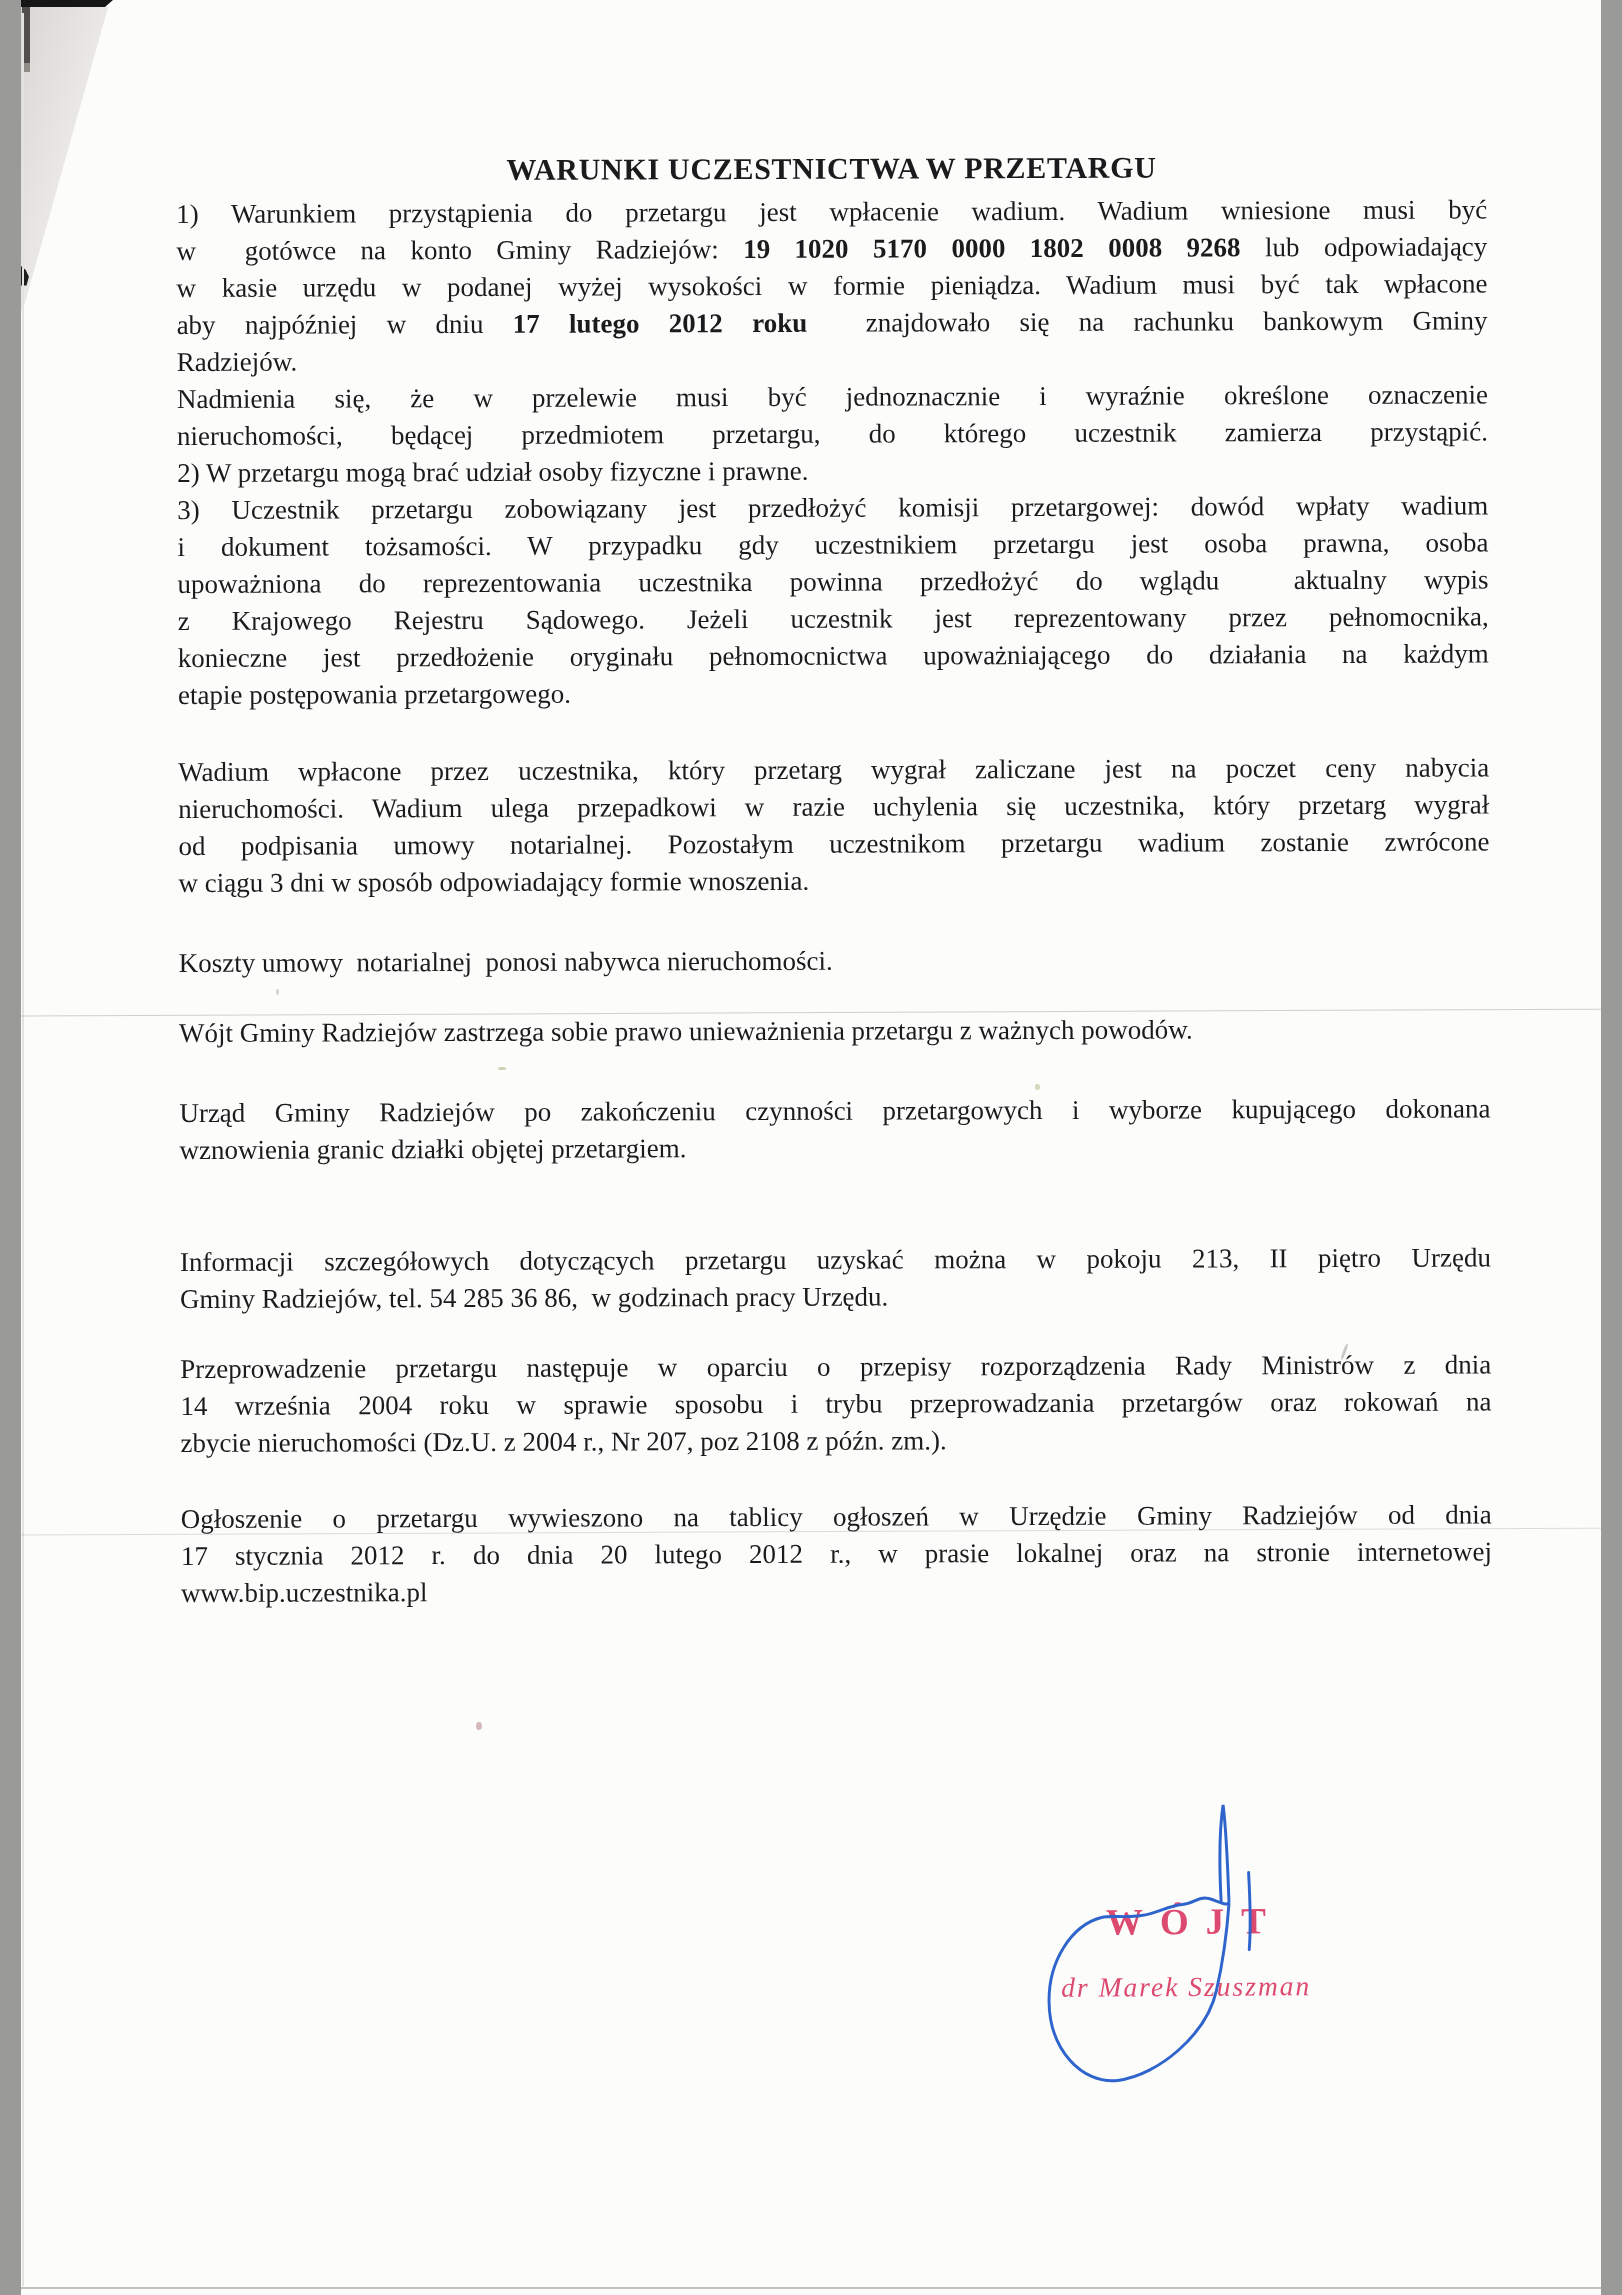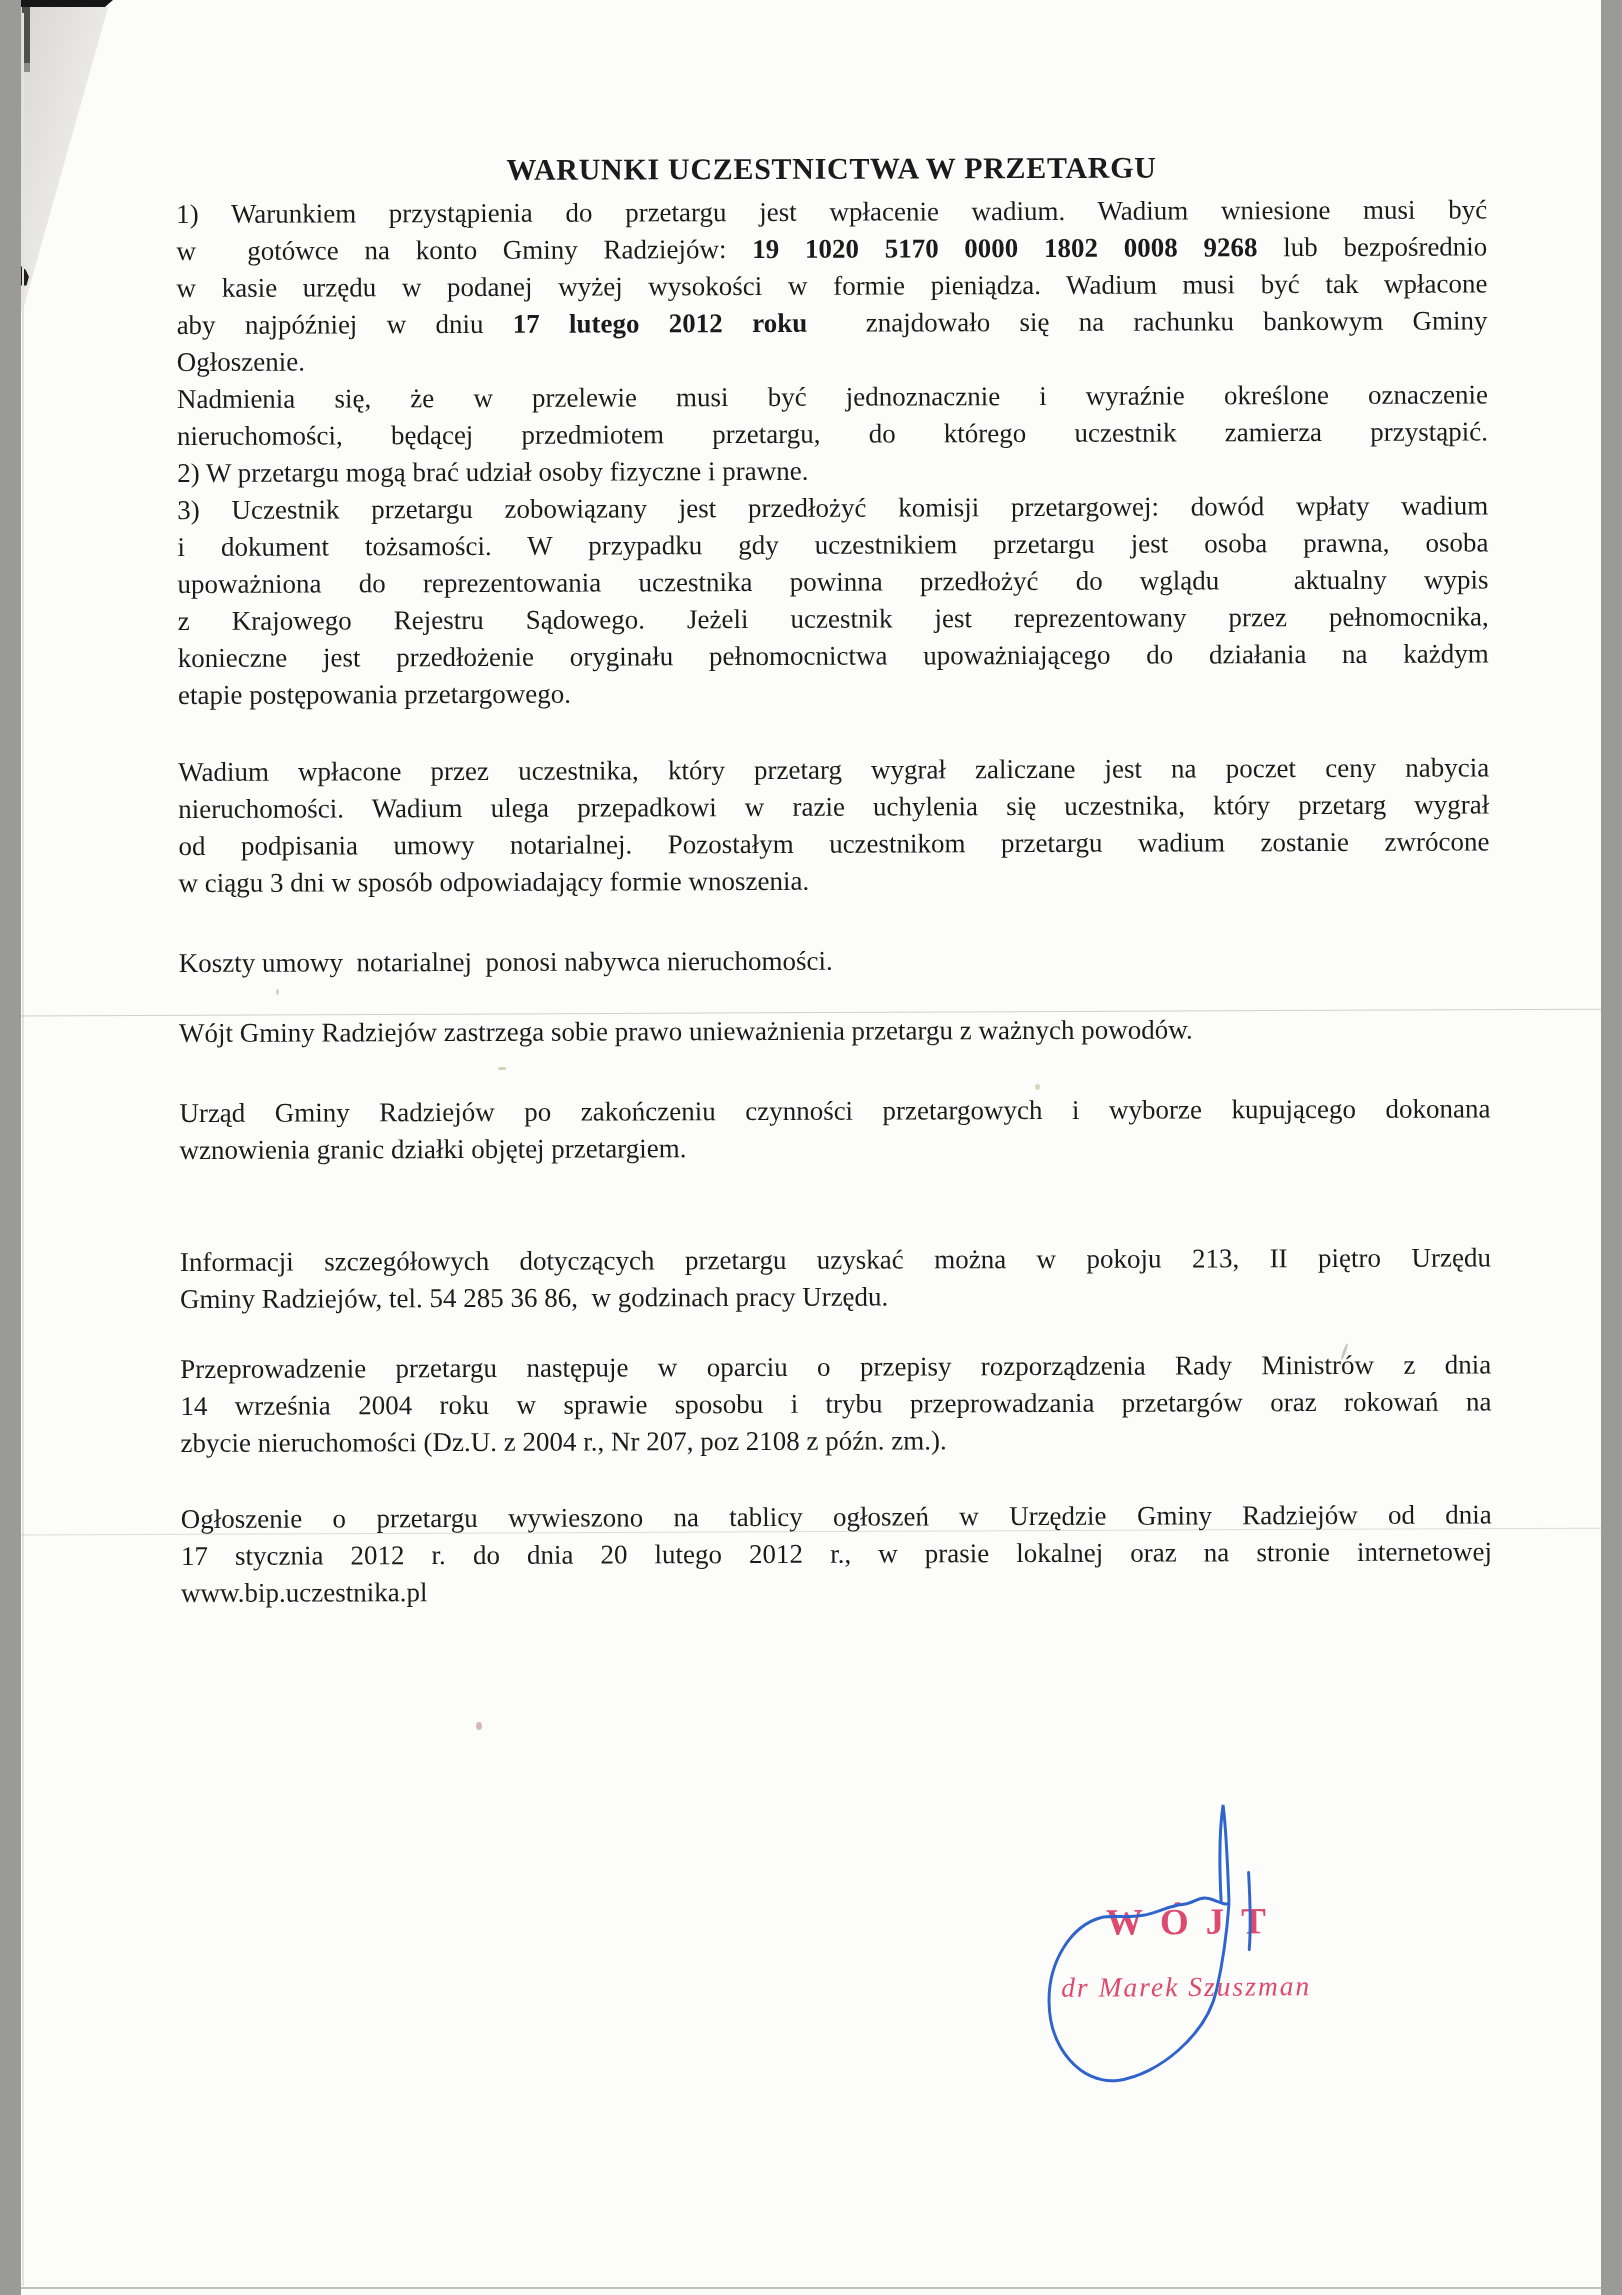--- a/index.html
+++ b/index.html
@@ -69,24 +69,24 @@
   <div class="speck s2"></div>
   <div class="speck s3"></div>
   <div class="speck s4"></div>
   <div class="speck s5"></div>
 
   <div class="content">
     <h1 class="title">WARUNKI UCZESTNICTWA W PRZETARGU</h1>
     <div id="doc-body">
         <div class="para" style="margin-top: 0px;">
           <div class="line j"><span>1) Warunkiem przystąpienia do przetargu jest wpłacenie wadium. Wadium wniesione musi być</span></div>
-          <div class="line j"><span>w&nbsp; gotówce na konto Gminy Radziejów: </span><span class="b">19 1020 5170 0000 1802 0008 9268</span><span> lub bezpośrednio</span></div>
+          <div class="line j"><span>w&nbsp; gotówce na konto Gminy Radziejów: </span><span class="b">19 1020 5170 0000 1802 0008 9268</span><span> lub odpowiadający</span></div>
           <div class="line j"><span>w kasie urzędu w podanej wyżej wysokości w formie pieniądza. Wadium musi być tak wpłacone</span></div>
           <div class="line j"><span>aby najpóźniej w dniu </span><span class="b">17 lutego 2012 roku</span><span>&nbsp; znajdowało się na rachunku bankowym Gminy</span></div>
-          <div class="line"><span>Ogłoszenie.</span></div>
+          <div class="line"><span>Radziejów.</span></div>
         </div>
         <div class="para" style="margin-top: 0px;">
           <div class="line j"><span>Nadmienia się, że w przelewie musi być jednoznacznie i wyraźnie określone oznaczenie</span></div>
           <div class="line j"><span>nieruchomości, będącej przedmiotem przetargu, do którego uczestnik zamierza przystąpić.</span></div>
         </div>
         <div class="para" style="margin-top: 0px;">
           <div class="line"><span>2) W przetargu mogą brać udział osoby fizyczne i prawne.</span></div>
         </div>
         <div class="para" style="margin-top: 0px;">
           <div class="line j"><span>3) Uczestnik przetargu zobowiązany jest przedłożyć komisji przetargowej: dowód wpłaty wadium</span></div>

